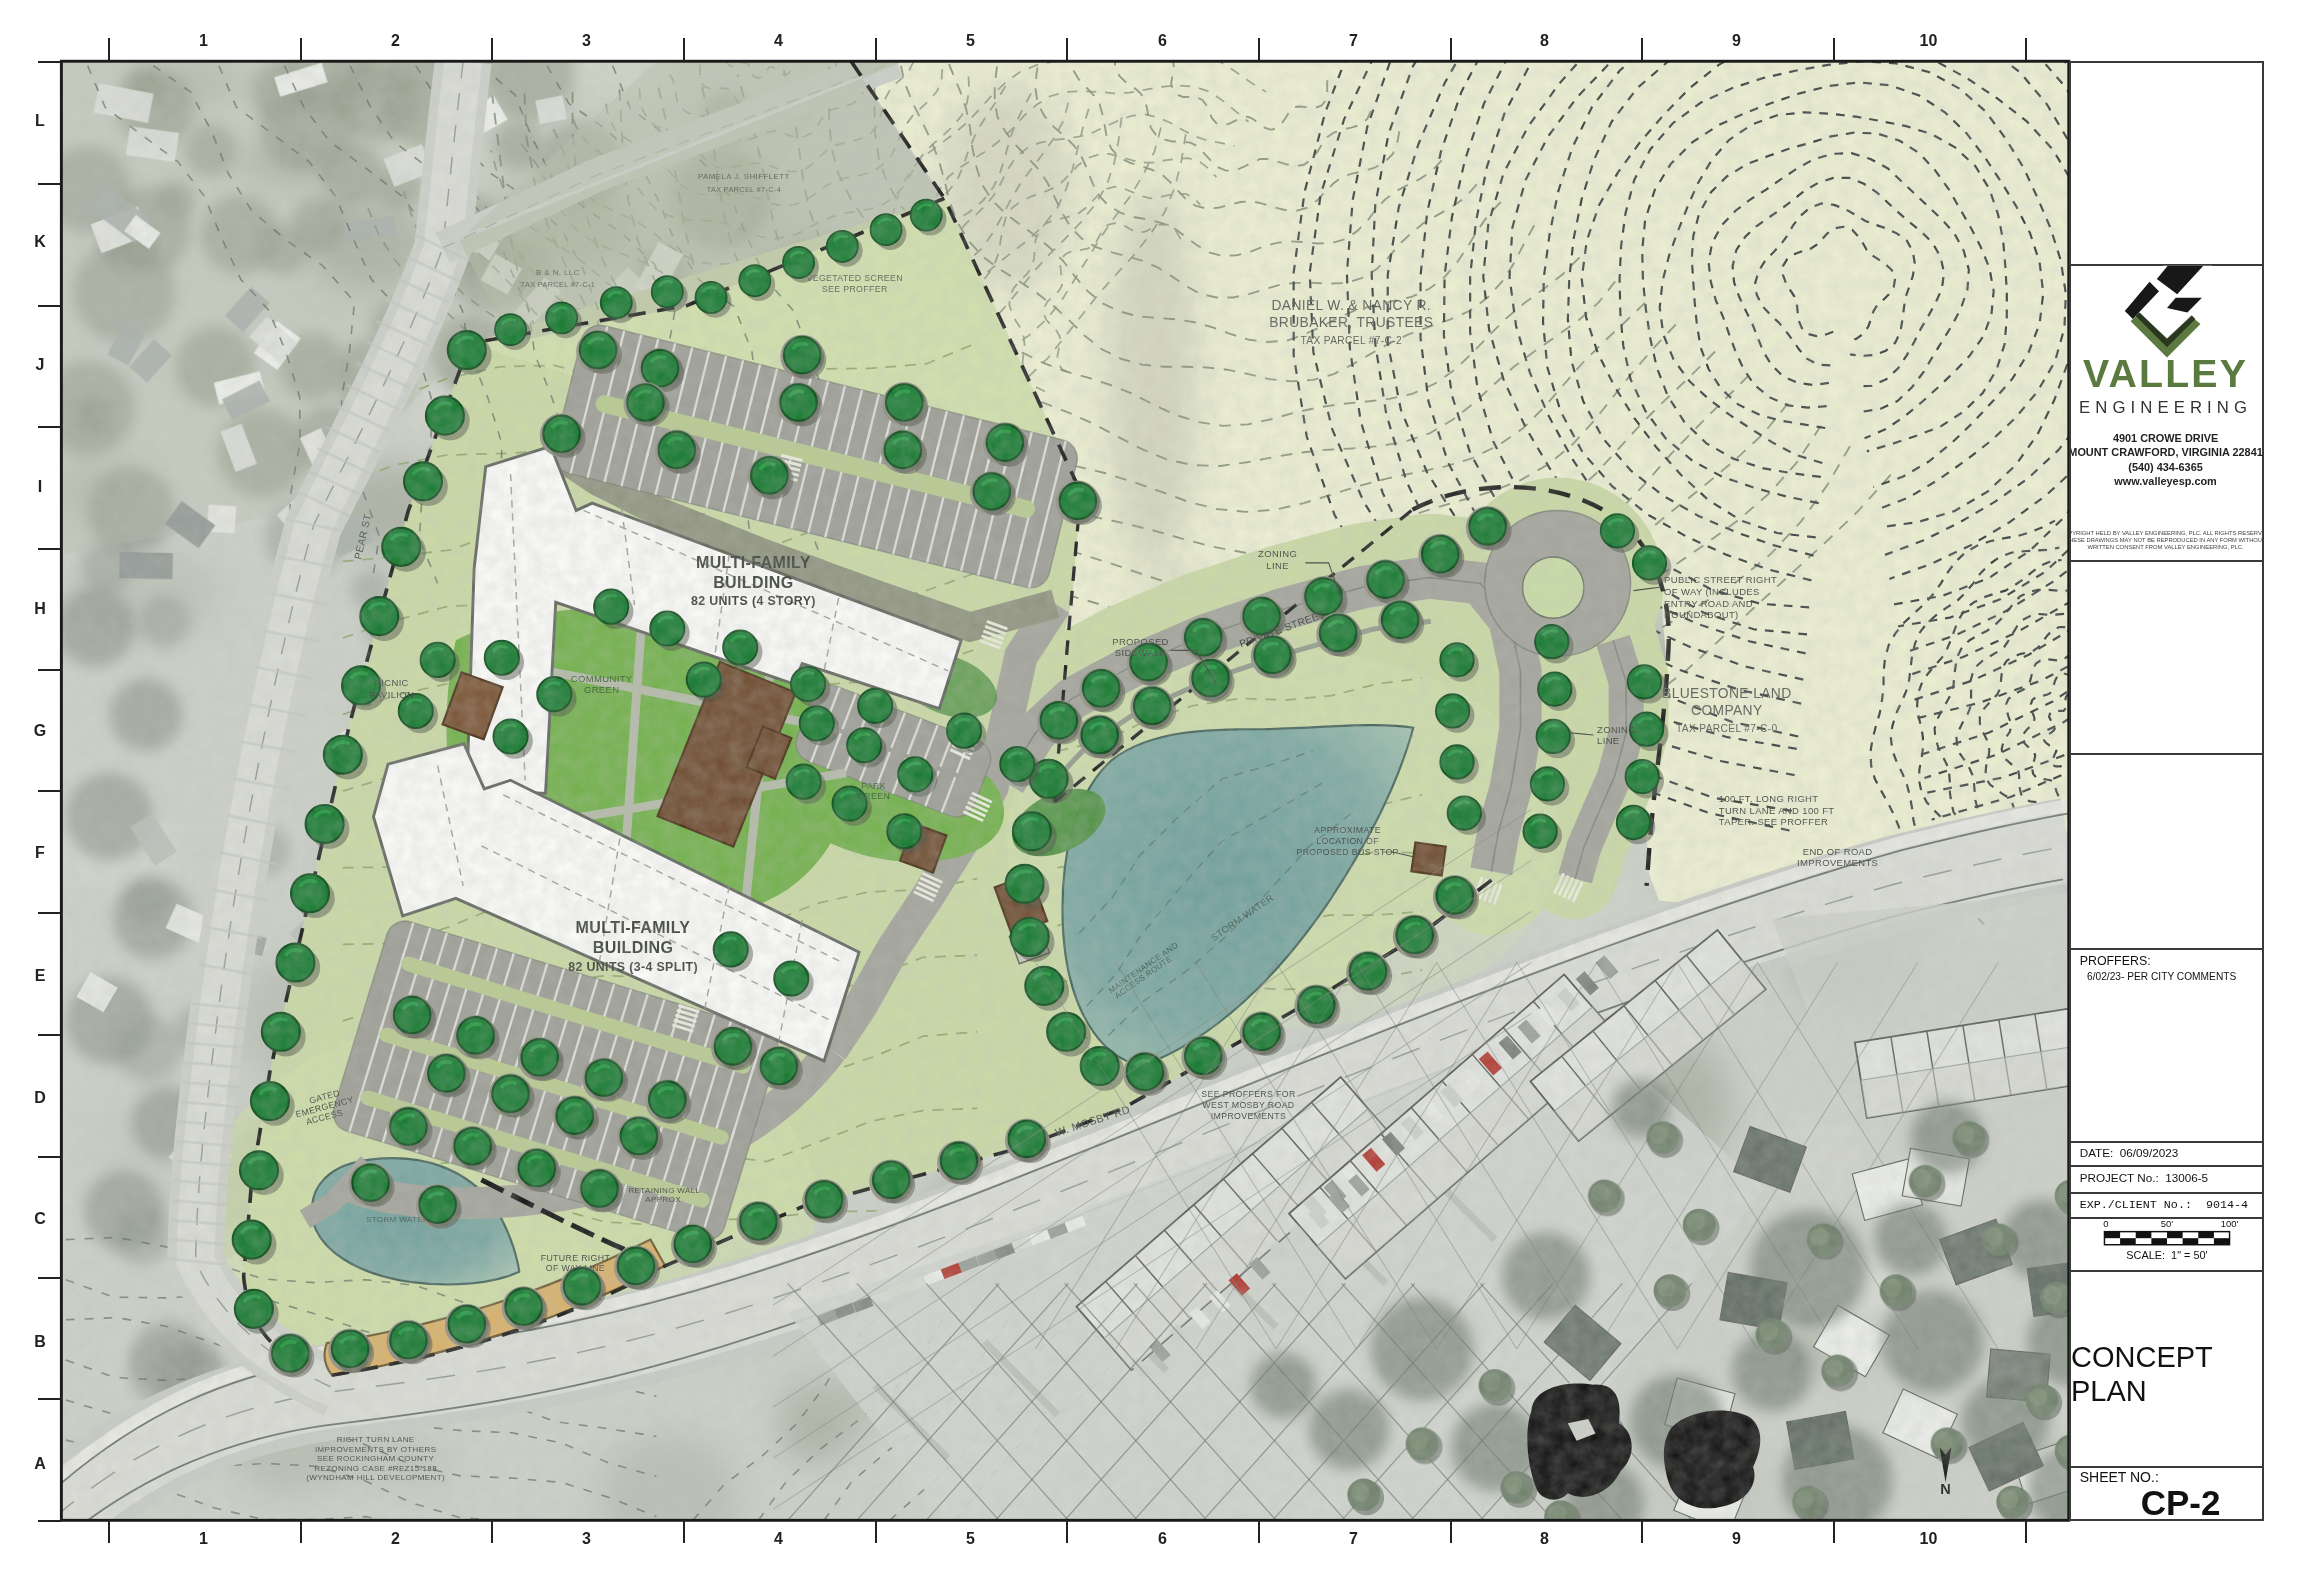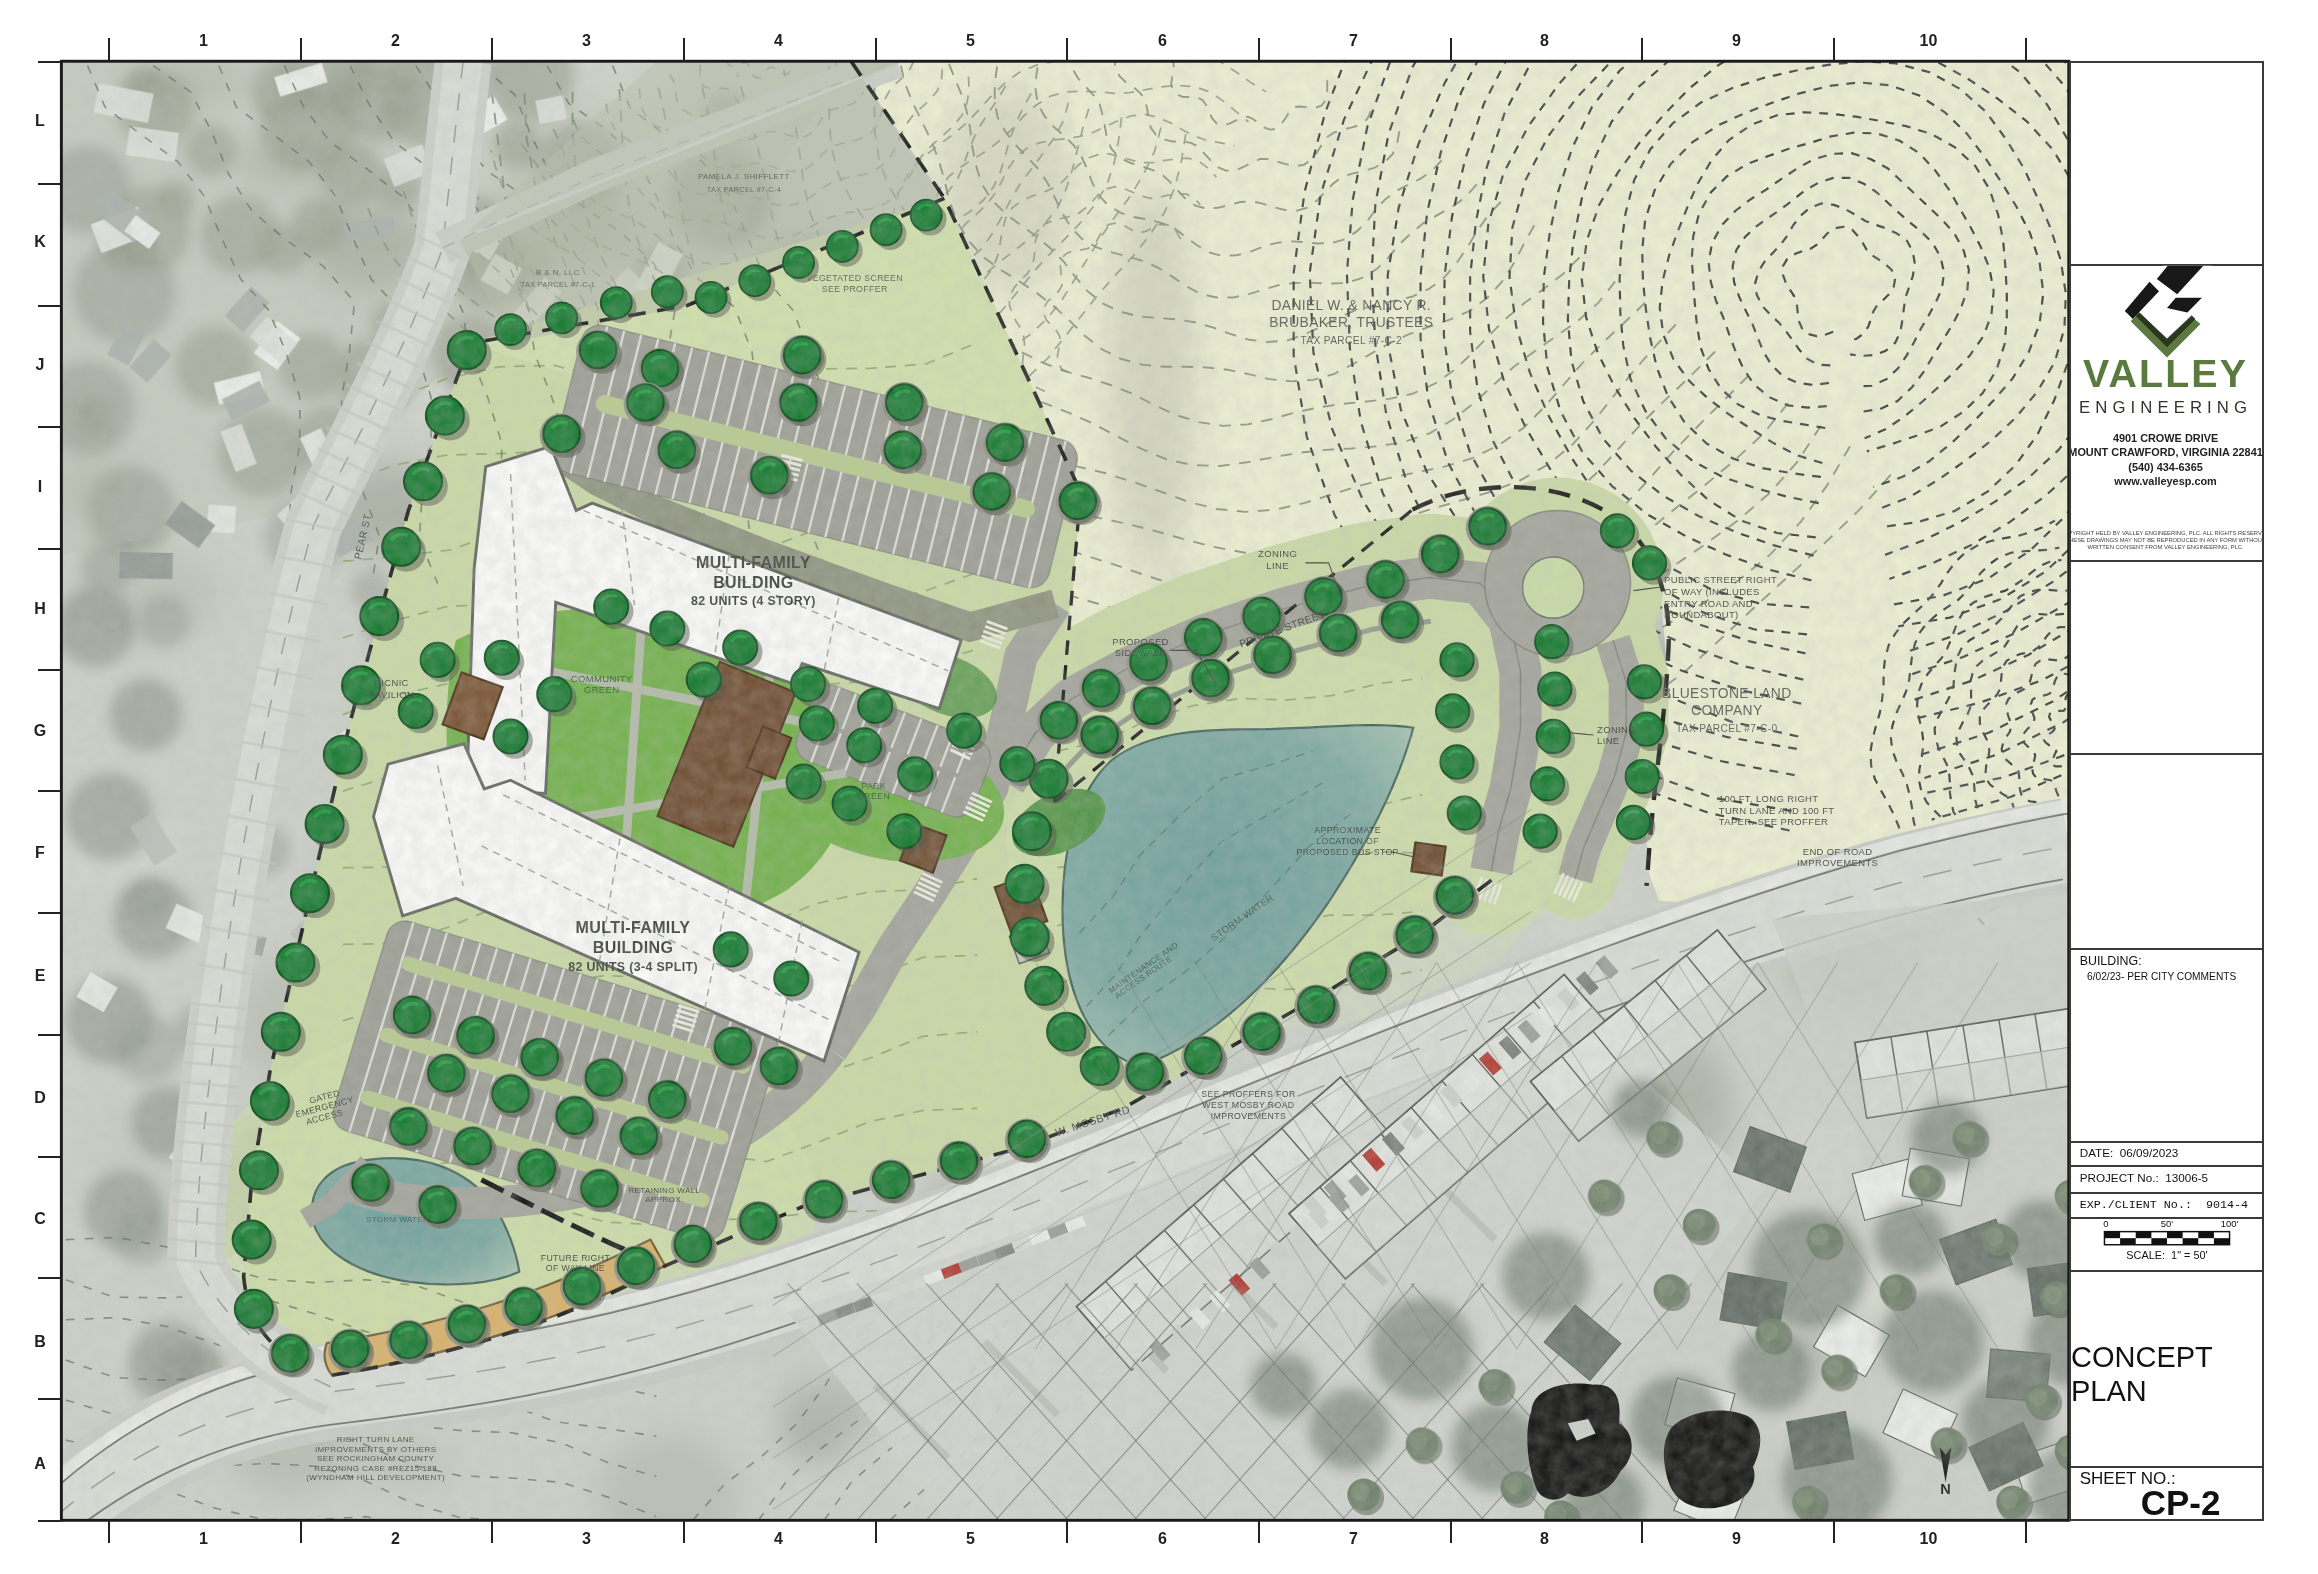--- a/index.html
+++ b/index.html
@@ -1588,21 +1588,21 @@
 <text x="130" y="240" text-anchor="middle" font-family="'Liberation Sans',sans-serif" font-size="23" fill="#30352e" letter-spacing="7">ENGINEERING</text>
 <text x="130" y="280" text-anchor="middle" font-family="'Liberation Sans',sans-serif" font-size="15" font-weight="bold" fill="#222">4901 CROWE DRIVE</text>
 <text x="130" y="300" text-anchor="middle" font-family="'Liberation Sans',sans-serif" font-size="15" font-weight="bold" fill="#222">MOUNT CRAWFORD, VIRGINIA 22841</text>
 <text x="130" y="320" text-anchor="middle" font-family="'Liberation Sans',sans-serif" font-size="15" font-weight="bold" fill="#222">(540) 434-6365</text>
 <text x="130" y="340" text-anchor="middle" font-family="'Liberation Sans',sans-serif" font-size="15" font-weight="bold" fill="#222">www.valleyesp.com</text>
 <text x="130" y="408" text-anchor="middle" font-family="'Liberation Sans',sans-serif" font-size="8" fill="#444">COPYRIGHT HELD BY VALLEY ENGINEERING, PLC.  ALL RIGHTS RESERVED.</text>
 <text x="130" y="418" text-anchor="middle" font-family="'Liberation Sans',sans-serif" font-size="8" fill="#444">THESE DRAWINGS MAY NOT BE REPRODUCED IN ANY FORM WITHOUT</text>
 <text x="130" y="428" text-anchor="middle" font-family="'Liberation Sans',sans-serif" font-size="8" fill="#444">WRITTEN CONSENT FROM VALLEY ENGINEERING, PLC.</text>
 </svg>
 
-<div style="position:absolute;left:8.7px;top:891px;font-family:'Liberation Sans',sans-serif;font-size:12.4px;color:#111;">BUILDING:</div>
+<div style="position:absolute;left:8.7px;top:891px;font-family:'Liberation Sans',sans-serif;font-size:12.4px;color:#111;">PROFFERS:</div>
 <div style="position:absolute;left:16px;top:908px;font-family:'Liberation Sans',sans-serif;font-size:10.2px;color:#111;">6/02/23- PER CITY COMMENTS</div>
 
 <div style="position:absolute;left:8.7px;top:1083px;font-family:'Liberation Sans',sans-serif;font-size:11.7px;color:#111;">DATE:&nbsp;&nbsp;06/09/2023</div>
 
 <div style="position:absolute;left:8.7px;top:1108px;font-family:'Liberation Sans',sans-serif;font-size:11.7px;color:#111;">PROJECT No.:&nbsp;&nbsp;13006-5</div>
 
 <div style="position:absolute;left:8.7px;top:1135px;font-family:Liberation Mono, monospace;font-size:11.7px;color:#111;">EXP./CLIENT No.:&nbsp;&nbsp;9014-4</div>
 
 <svg style="position:absolute;left:0;top:1154px;" width="192" height="54" viewBox="0 0 264 74">
         <text x="48" y="14" font-family="'Liberation Sans',sans-serif" font-size="13" fill="#111" text-anchor="middle">0</text>
@@ -1615,16 +1615,16 @@
         <rect x="110.5" y="29" width="21.5" height="9" fill="#111"></rect>
         <rect x="132.0" y="20" width="21.5" height="9" fill="#111"></rect>
         <rect x="153.5" y="29" width="21.5" height="9" fill="#111"></rect>
         <rect x="175.0" y="20" width="21.5" height="9" fill="#111"></rect>
         <rect x="196.5" y="29" width="21.5" height="9" fill="#111"></rect>
         <text x="132" y="58" font-family="'Liberation Sans',sans-serif" font-size="15" fill="#111" text-anchor="middle">SCALE:&nbsp; 1" = 50'</text>
       </svg>
 
 <div style="position:absolute;left:0;right:0;top:1277px;font-family:'Liberation Sans',sans-serif;font-size:29px;line-height:34px;color:#111;">CONCEPT<br>PLAN</div>
 
-<div style="position:absolute;left:8.7px;top:1406px;font-family:'Liberation Sans',sans-serif;font-size:17px;color:#111;">SHEET NO.:</div>
+<div style="position:absolute;left:8.7px;top:1406px;font-family:'Liberation Sans',sans-serif;font-size:14px;color:#111;">SHEET NO.:</div>
 <div style="position:absolute;left:0;right:0;top:1420px;text-align:center;font-family:'Liberation Sans',sans-serif;font-size:35px;font-weight:bold;color:#111;margin-left:28px;">CP-2</div>
 </div>
 </div>
 
 </body></html>

